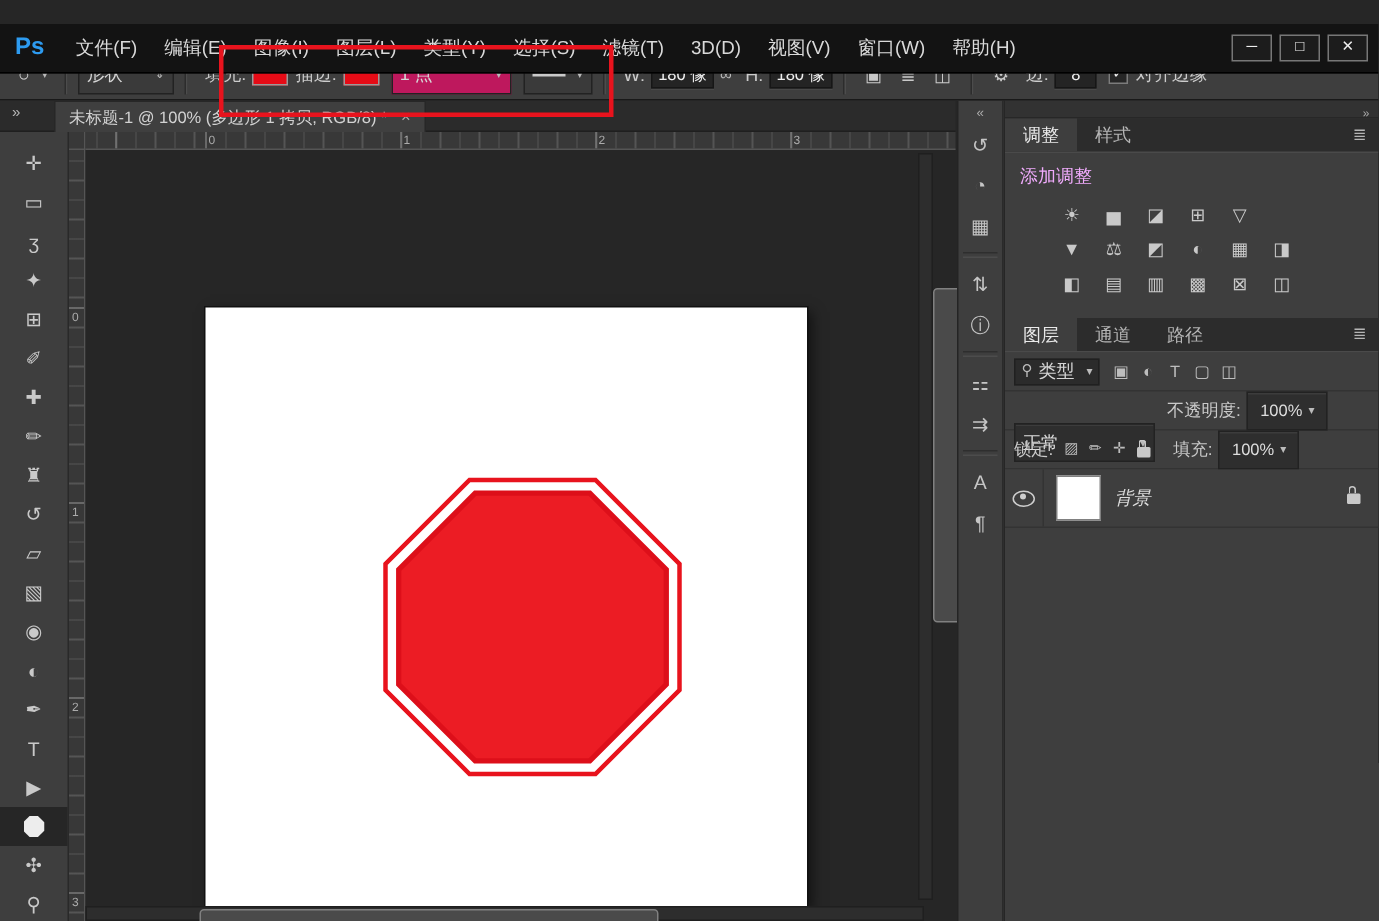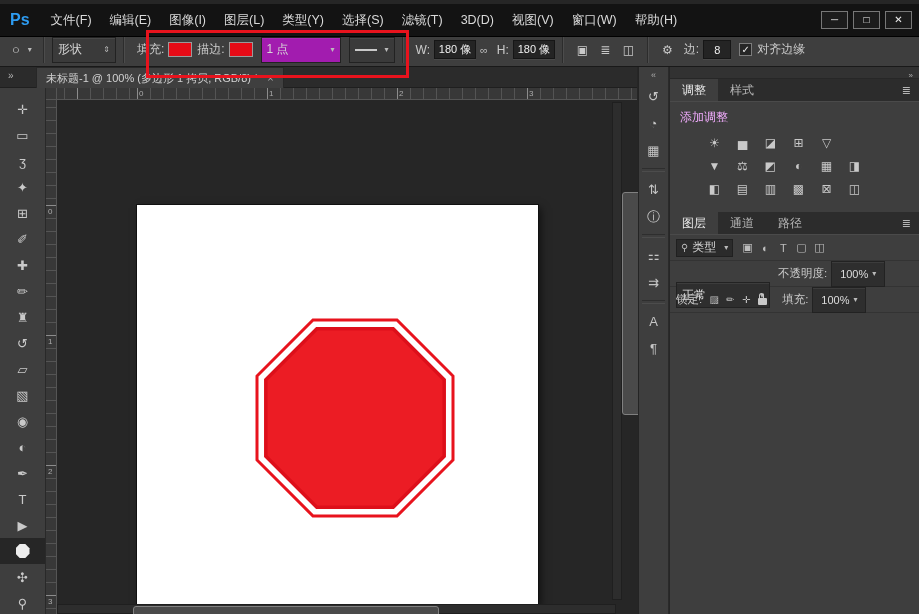--- a/index.html
+++ b/index.html
@@ -1,20 +1,20 @@
 <!DOCTYPE html>
 <html><head>
 <meta charset="utf-8">
 <style>
   html,body{margin:0;padding:0;}
   body{width:919px;height:614px;position:relative;overflow:hidden;background:#262626;
        color:#d6d6d6;font-family:"Liberation Sans","DejaVu Sans",sans-serif;font-size:12px;}
 
   
-  .menubar{position:absolute;left:0;top:4px;width:100%;height:33px;background:#131313;
+  .menubar{position:absolute;left:0;top:16px;width:100%;height:33px;background:#131313;
            border-bottom:1px solid #000;display:flex;align-items:center;box-sizing:border-box;z-index:10;}
   .ps-logo{color:#2d9bf0;font-weight:bold;font-size:16px;padding:0 12px 0 10px;}
   .menu-items{display:flex;height:100%;align-items:center;}
   .menu-item{padding:0 9px;line-height:32px;color:#dadada;font-size:12.5px;white-space:nowrap;}
   .win-controls{margin-left:auto;display:flex;gap:5px;padding-right:7px;}
   .win-btn{width:27px;height:18px;border:1px solid #777;background:#1c1c1c;color:#eee;
            font-size:10px;line-height:16px;text-align:center;box-sizing:border-box;}
 
   
   .optionsbar{position:absolute;left:0;top:33px;width:100%;height:34px;background:#3e3e3e;
@@ -24,21 +24,21 @@
   .opt-label{color:#cccccc;font-size:12px;margin:0 4px 0 5px;white-space:nowrap;}
   .preset{display:flex;align-items:center;gap:4px;padding:2px 4px;}
   .preset-glyph{font-size:13px;color:#ddd;}
   .arrow{font-size:8px;color:#bbb;margin-left:4px;}
   .combo{display:flex;align-items:center;background:#3a3a3a;border:1px solid #222;
          box-shadow:inset 0 1px 0 rgba(255,255,255,.07);height:20px;box-sizing:border-box;padding:12px 5px;}
   .mode-combo{width:64px;justify-content:space-between;}
   .chip{width:24px;height:15px;border:1px solid #9a9a9a;box-sizing:border-box;}
   .chip-fill{background:#e60b16;}
   .chip-stroke{background:#e60b16;}
-  .width-combo{width:80px;background:#a21caf;justify-content:space-between;align-items:center;}
+  .width-combo{width:80px;background:#be185d;justify-content:space-between;align-items:center;}
   .line-combo{width:46px;margin-left:8px;justify-content:space-between;}
   .line-swatch{width:22px;height:2px;background:#c9c9c9;display:inline-block;}
   .field{min-width:42px;height:19px;background:#242424;border:1px solid #161616;
          box-shadow:0 1px 0 rgba(255,255,255,.06);color:#efefef;font-size:11px;
          display:flex;align-items:center;justify-content:center;padding:0 3px;box-sizing:border-box;}
   .field.small{min-width:28px;}
   .link{color:#bbb;font-size:11px;margin:0 4px;}
   .ops{display:flex;}
   .op-icon,.icon-btn{width:21px;height:21px;display:flex;align-items:center;justify-content:center;
         color:#c9c9c9;font-size:12px;margin:0 1px;}
@@ -397,16 +397,24 @@
           </div>
         </div>
       <span class="p-label fill-l">填充:</span>
       <div class="combo val-combo">
         <span>100%</span>
         <span class="arrow">▾</span>
       </div>
     </div>
 
     <div class="layers-list">
+      <div class="layer-row">
+        <div class="eye-cell">
+          <span class="eyeicon"></span>
+        </div>
+        <div class="thumb thumb-white"></div>
+        <span class="layer-label italic">背景</span>
+        <div class="row-end"><span class="lockicon"></span></div>
+      </div>
     </div>
   </div>
 
 </div>
 
 </body></html>

